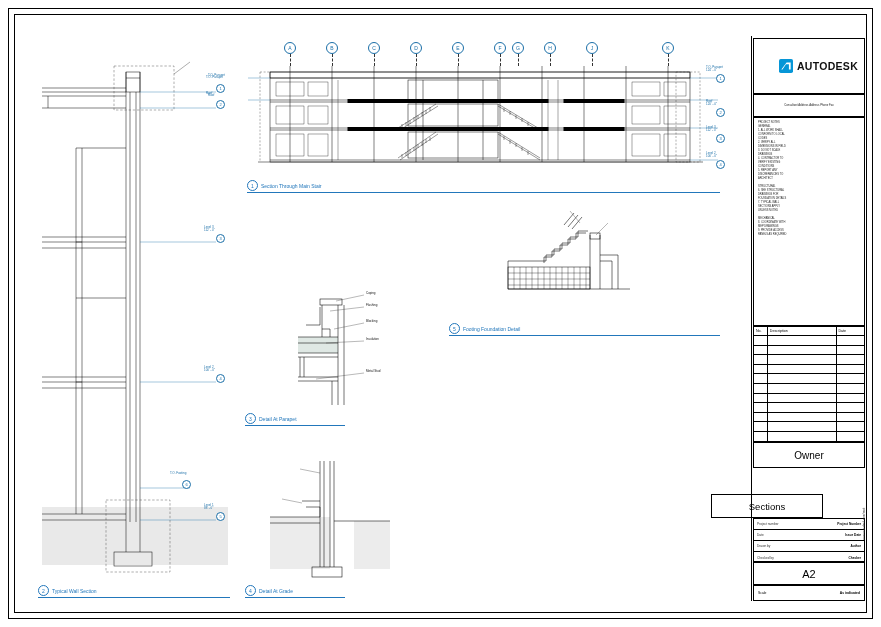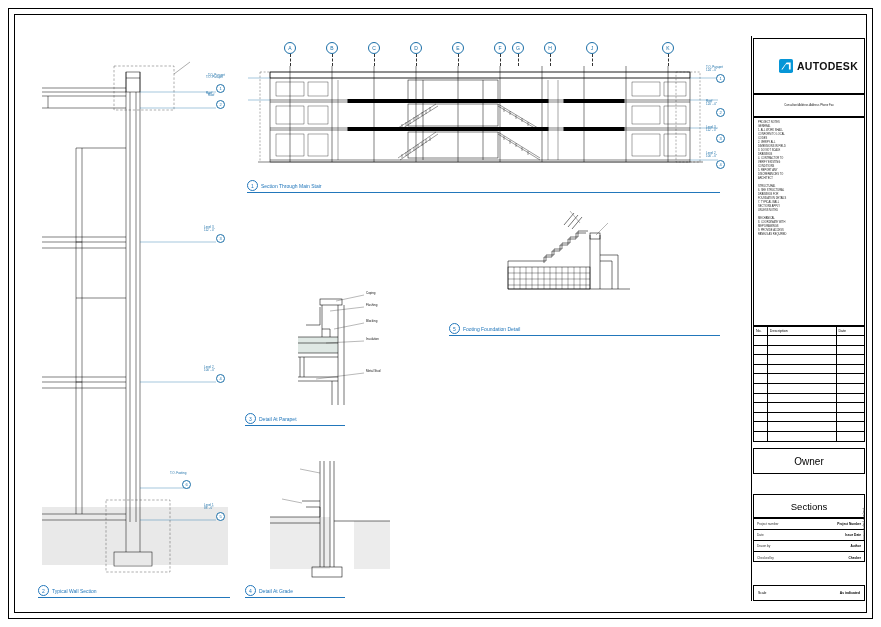--- a/index.html
+++ b/index.html
@@ -107,33 +107,33 @@
     border-bottom: 0.5px solid #000;
   }
   .rev-row > div { height: 100%; border-right: 0.5px solid #000; }
   .rev-row > div:last-child { border-right: none; }
   .tb-owner {
     position: absolute;
     left: 753px; top: 442px;
     width: 112px; height: 26px;
     border: 0.8px solid #000;
     display:flex; align-items:center; justify-content:center;
-    font-size: 10px; color:#000;margin-top:6px;
+    font-size: 10px; color:#000;
   }
   .tb-project {
     position: absolute;
     left: 753px; top: 468px;
     width: 112px; height: 26px;
     border: 0.8px solid #000;
     display:flex; align-items:center; justify-content:center;
     font-size: 10px; color:#000;
   }
   .tb-sheetname {
     position: absolute;
-    left: 753px; top: 494px;
+    left: 711px; top: 494px;
     width: 112px; height: 24px;
     border: 0.8px solid #000;
     display:flex; align-items:center; justify-content:center;
     font-size: 9.5px; color:#000;
   }
   .tb-fields {
     position: absolute;
     left: 753px; top: 518px;
     width: 112px; height: 44px;
     border: 0.8px solid #000;
@@ -759,20 +759,21 @@
     <div class="fld-row">
       <span class="fld-label">Drawn by</span>
       <span class="fld-value">Author</span>
     </div>
     <div class="fld-row">
       <span class="fld-label">Checked by</span>
       <span class="fld-value">Checker</span>
     </div>
   </div>
 
+  <div class="tb-sheetnum">A2</div>
 
   <div class="tb-scale">
     <span>Scale</span>
     <span style="font-weight:bold">As indicated</span>
   </div>
 
   <div class="tb-side">www.autodesk.com/revit</div>
 
 </div>
 

